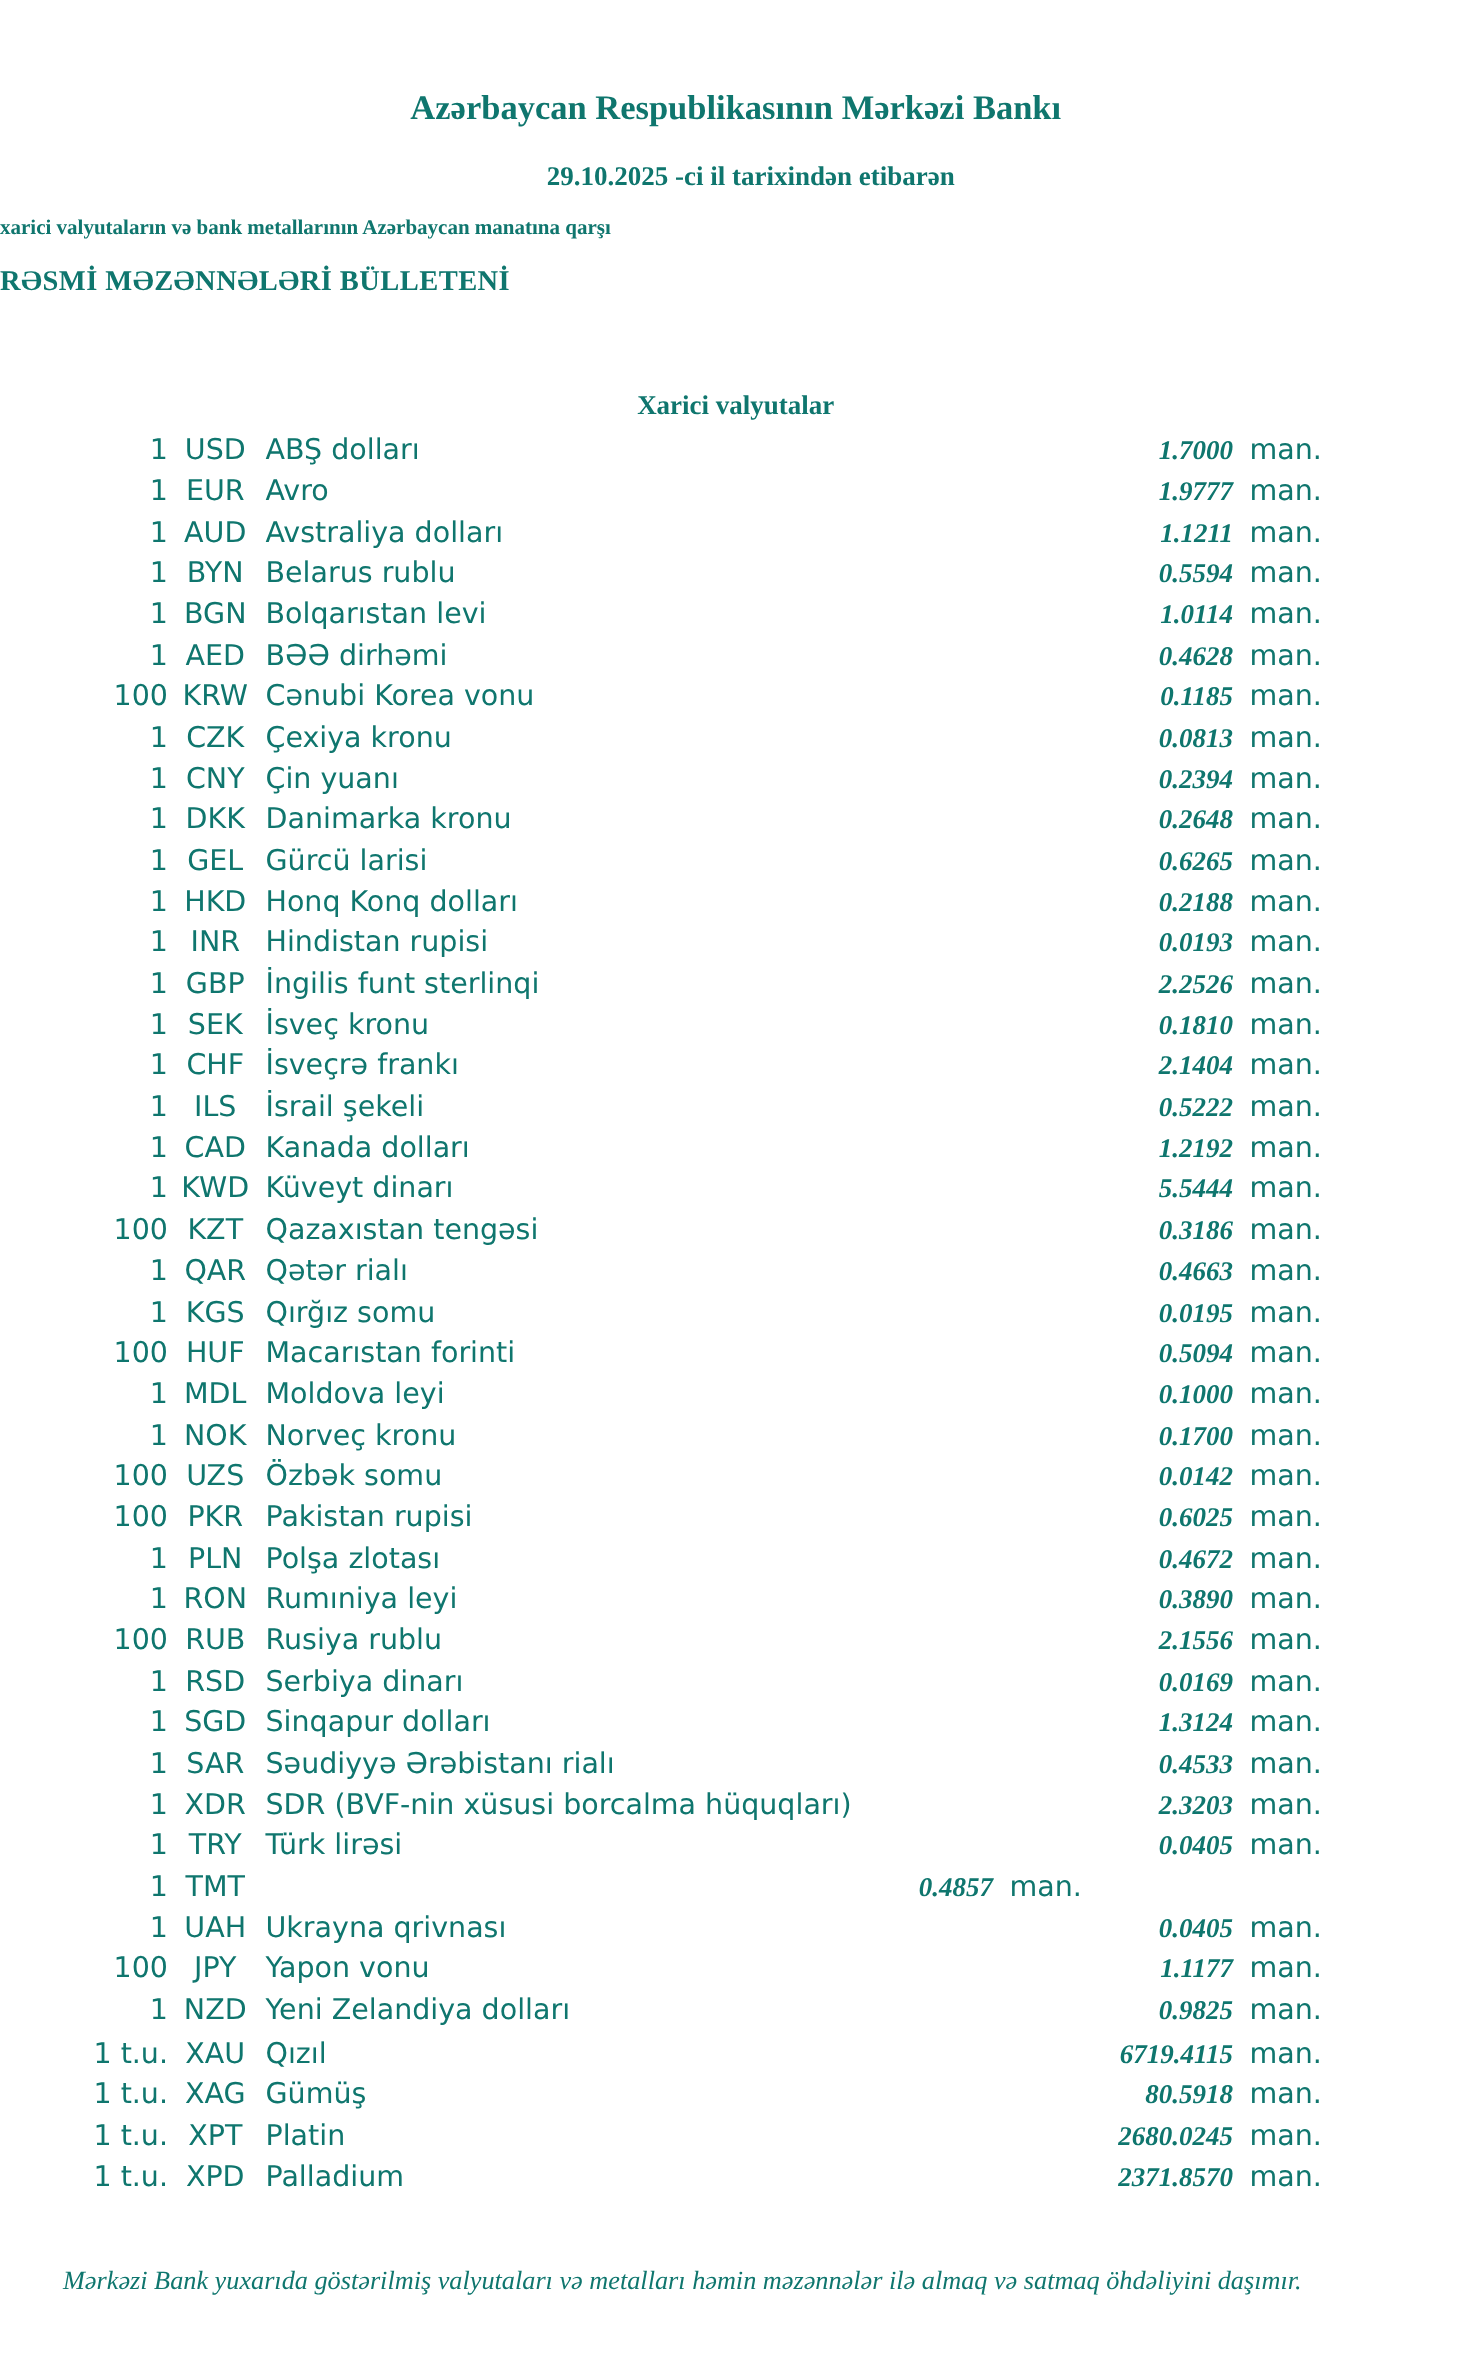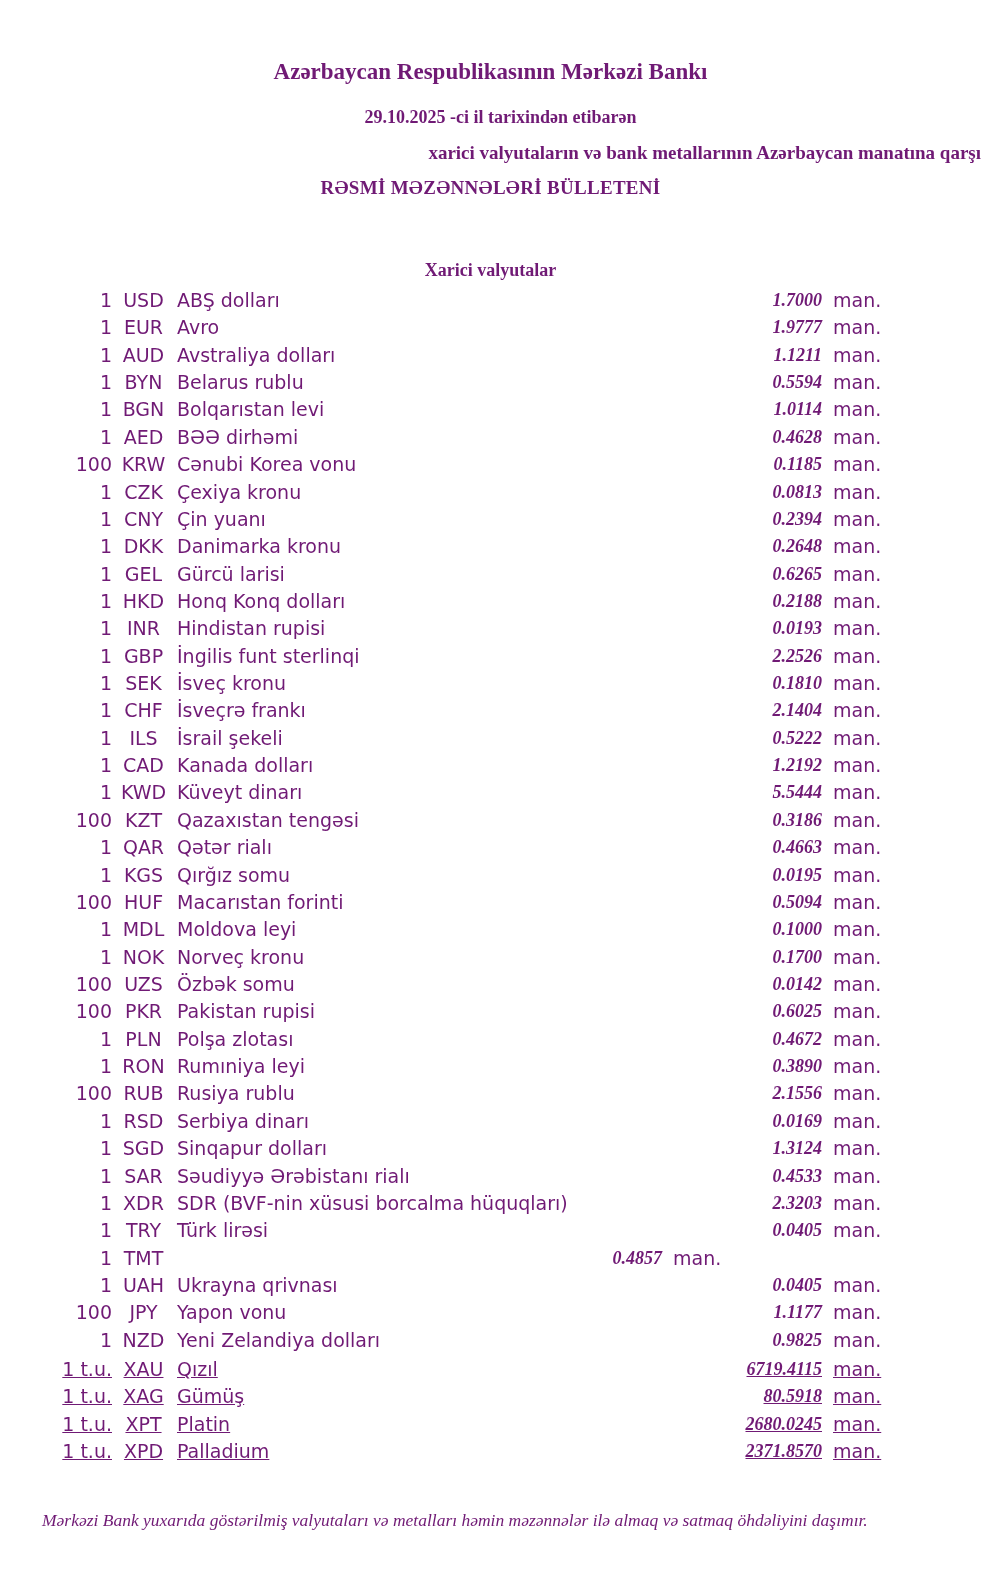--- a/index.html
+++ b/index.html
@@ -3,21 +3,21 @@
 <meta charset="utf-8">
 <style>
   * { box-sizing: border-box; }
   html, body { margin: 0; padding: 0; background: #ffffff; }
   .page {
     position: relative;
     width: 981px;
     height: 1583px;
     margin: 0 auto;
     background: #ffffff;
-    color: #701a75;
+    color: #0f766e;
     font-family: "DejaVu Sans", sans-serif;
     overflow: hidden;
   }
   .h-title {
     font-family: "Liberation Serif", serif;
     font-weight: bold;
     font-size: 23px;
     line-height: 28px;
     text-align: center;
     margin: 58px 0 0 0;
@@ -27,46 +27,45 @@
     font-weight: bold;
     font-size: 18px;
     line-height: 22px;
     text-align: center;
     margin-top: 20px;
     padding-left: 20px;
   }
   .h-sub {
     font-family: "Liberation Serif", serif;
     font-weight: bold;
+    font-size: 14px;
+    line-height: 23px;
+    text-align: left;
+    margin-top: 13px;
+  }
+  .h-bulletin {
+    font-family: "Liberation Serif", serif;
+    font-weight: bold;
     font-size: 19px;
     line-height: 23px;
-    text-align: right;
-    margin-top: 13px;
-  }
-  .h-bulletin {
-    font-family: "Liberation Serif", serif;
-    font-weight: bold;
-    font-size: 19px;
-    line-height: 23px;
-    text-align: center;
     letter-spacing: 0.3px;
     margin-top: 12px;
   }
   .section-title {
     font-family: "Liberation Serif", serif;
     font-weight: bold;
     font-size: 18px;
     line-height: 22px;
     text-align: center;
   }
   .section-title.currencies { margin-top: 60px; }
   .section-title.metals { margin-top: 36px; }
   .rates-table { width: 885px; }
   .rates-table.currencies { margin-top: 6px; }
-  .rates-table.metals { margin-top: 2px; text-decoration: underline; }
+  .rates-table.metals { margin-top: 2px; }
   .row {
     display: grid;
     grid-template-columns: 112px 63px 1fr 160px 63px;
     align-items: center;
     height: 27.37px;
     font-size: 19px;
     line-height: 27.37px;
     white-space: nowrap;
   }
   .cell-qty { text-align: right; }

